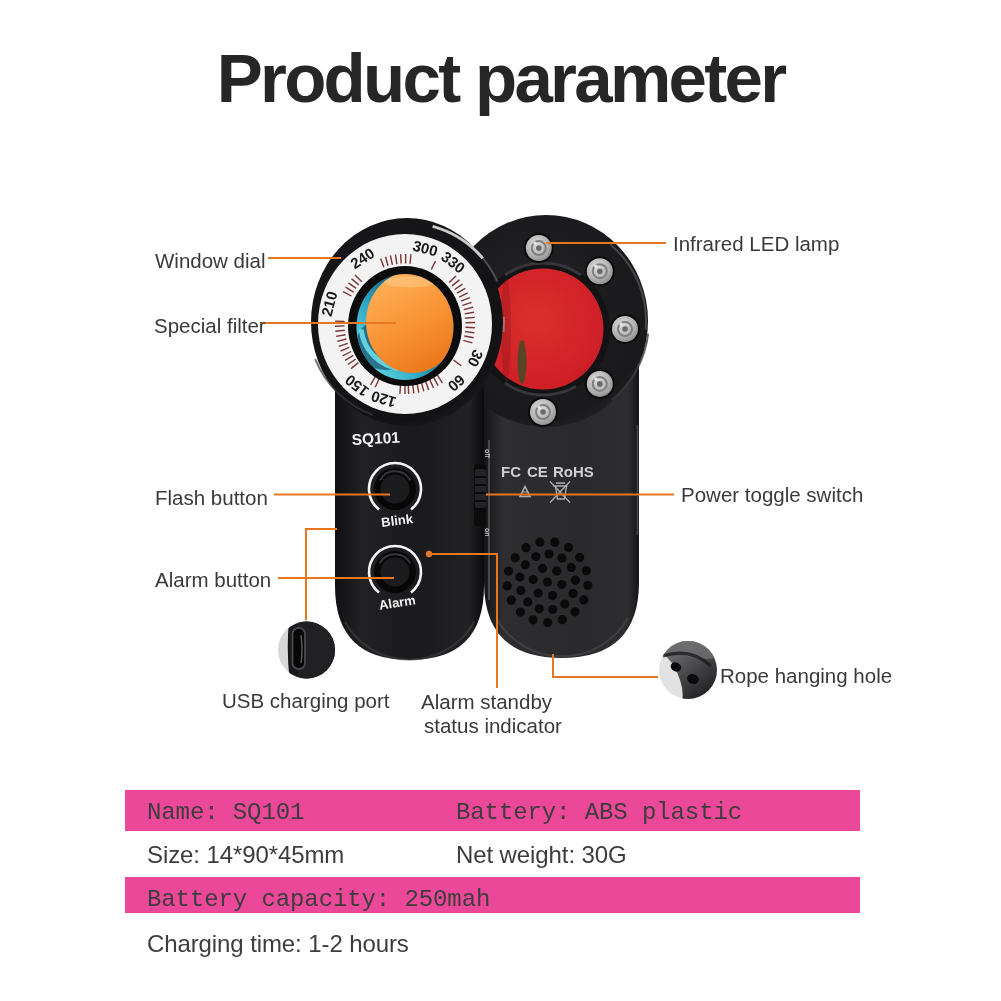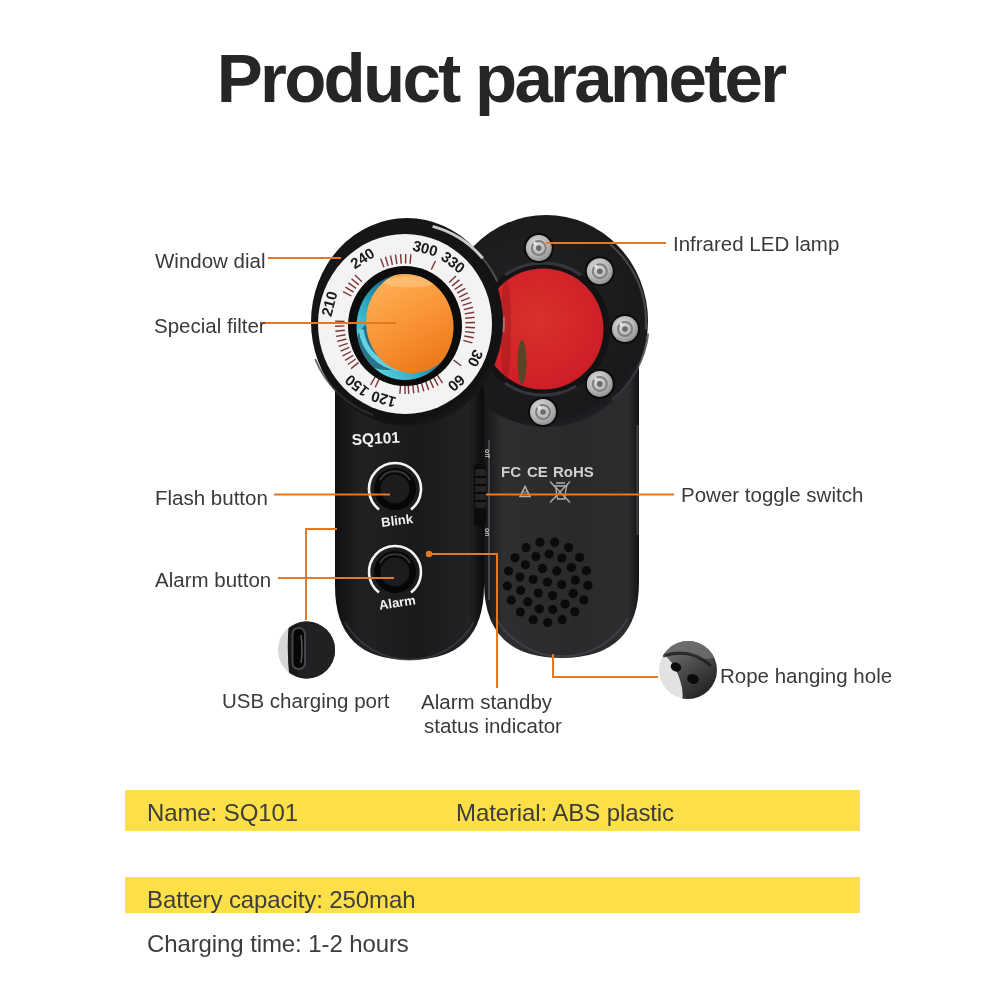--- a/index.html
+++ b/index.html
@@ -1,17 +1,17 @@
 <!DOCTYPE html>
 <html><head><meta charset="utf-8"><style>
 html,body{margin:0;padding:0;}
 #page{position:relative;width:1001px;height:1001px;background:#fff;overflow:hidden;font-family:"Liberation Sans",sans-serif;}
 #title{position:absolute;left:0;top:39px;width:1001px;text-align:center;font-size:69px;font-weight:bold;color:#262626;letter-spacing:-2.7px;line-height:1.15;}
 .row{position:absolute;left:125px;width:735px;display:flex;align-items:center;font-size:24px;color:#3d3d3d;letter-spacing:-0.1px;}
-.gray{background:#fde047;}
+.gray{background:#ec4899;font-family:Liberation Mono, monospace;}
 .c1{position:absolute;left:22px;white-space:nowrap;}
 .c2{position:absolute;left:331px;white-space:nowrap;}
 svg{position:absolute;left:0;top:0;}
 </style></head>
 <body>
 <div id="page">
 <svg width="1001" height="1001" viewBox="0 0 1001 1001" font-family="'Liberation Sans',sans-serif">
 <defs>
 <linearGradient id="gBodyL" x1="0" y1="0" x2="1" y2="0">
  <stop offset="0" stop-color="#101012"></stop>
@@ -327,20 +327,24 @@
       <text x="222" y="708" font-size="20.5" fill="#3a3a3a">USB charging port</text>
       <text x="421" y="709" font-size="20.5" fill="#3a3a3a">Alarm standby</text>
       <text x="424" y="733" font-size="20.5" fill="#3a3a3a">status indicator</text>
       <text x="673" y="251" font-size="20.5" fill="#3a3a3a">Infrared LED lamp</text>
       <text x="681" y="502" font-size="20.5" fill="#3a3a3a">Power toggle switch</text>
       <text x="720" y="683" font-size="20.5" fill="#3a3a3a">Rope hanging hole</text>
 </svg>
 <div id="title">Product parameter</div>
 <div class="row gray" style="top:790px;height:41px;">
       <span class="c1" style="top:9px">Name: SQ101</span>
-      <span class="c2" style="top:9px">Material: ABS plastic</span>
+      <span class="c2" style="top:9px">Battery: ABS plastic</span>
+    </div>
+<div class="row" style="top:831px;height:46px;">
+      <span class="c1" style="top:9.5px">Size: 14*90*45mm</span>
+      <span class="c2" style="top:9.5px">Net weight: 30G</span>
     </div>
 <div class="row gray" style="top:877px;height:36px;">
       <span class="c1" style="top:8.5px">Battery capacity: 250mah</span>
     </div>
 <div class="row" style="top:919px;height:44px;">
       <span class="c1" style="top:10.5px">Charging time: 1-2 hours</span>
     </div>
 </div>
 </body></html>

